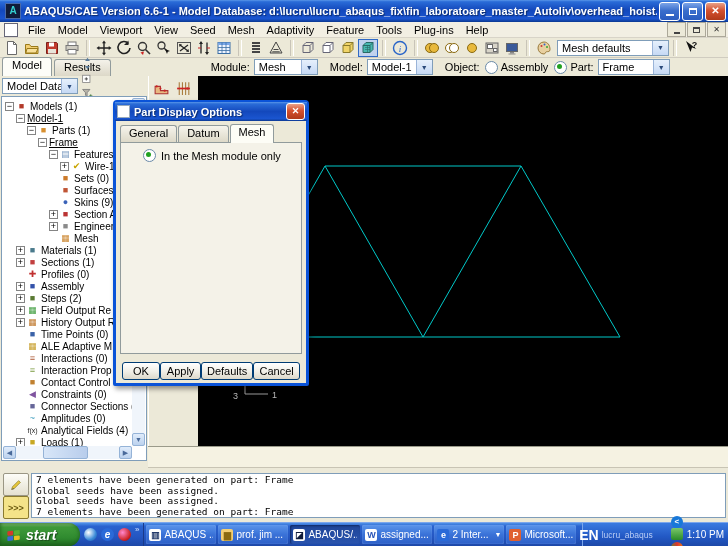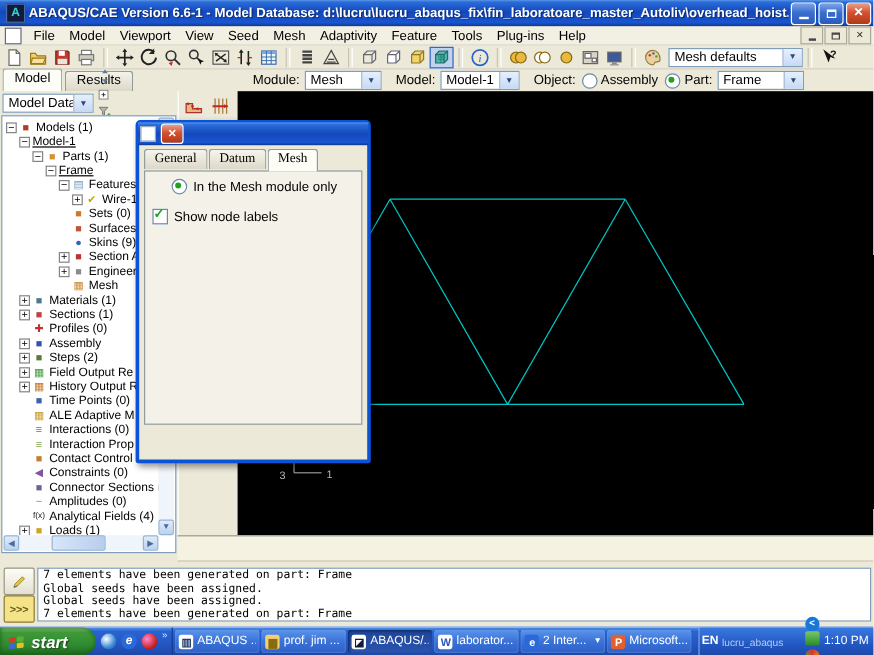--- a/index.html
+++ b/index.html
@@ -102,21 +102,21 @@
     box-shadow:2px 3px 5px rgba(0,0,0,.4);display:flex;flex-direction:column;}
   #dlg-title{height:19px;flex:none;display:flex;align-items:center;padding:0 2px;
     background:linear-gradient(180deg,#5a96e8 0%,#2a6cd8 10%,#1348bc 50%,#1a55d0 88%,#0b3890 100%);
     margin:-1px -1px 0 -1px;}
   #dlg-icon{width:11px;height:11px;background:#fff;border:1px solid #9ab;margin-right:4px;flex:none;}
   #dlg-title-text{color:#fff;font-weight:bold;font-size:11px;flex:1;white-space:nowrap;overflow:hidden;
     text-shadow:1px 1px 1px #0a2a6a;}
   #dlg-close{width:17px;height:15px;border:1px solid #fff;border-radius:3px;flex:none;
     background:linear-gradient(180deg,#e8a088,#d4502e 45%,#b03a1a);color:#fff;font-size:9px;
     font-weight:bold;display:flex;align-items:center;justify-content:center;line-height:1;}
-  #dlg-tabs{display:flex;align-items:flex-start;padding:3px 4px 0 4px;flex:none;font-family:Liberation Serif, serif;}
+  #dlg-tabs{display:flex;align-items:center;padding:3px 4px 0 4px;flex:none;}
   .dtab{padding:1px 8px;border:1px solid #919b9c;border-bottom:none;border-radius:3px 3px 0 0;
     background:linear-gradient(#f6f4ec,#ddd9c8);height:14px;margin-right:1px;font-size:11px;}
   .dtab.active{background:#fdfdf6;height:16px;position:relative;z-index:2;margin-bottom:-1px;}
   #dlg-pane{margin:0 4px;border:1px solid #919b9c;background:#f4f2e8;flex:none;height:212px;
     padding:6px 6px 0 6px;box-sizing:border-box;position:relative;z-index:1;}
   .drow{display:flex;align-items:center;margin-bottom:5px;}
   .drow.indent{margin-left:16px;}
   .xp-check{width:11px;height:11px;border:1px solid #6a8aa8;background:#fff;position:relative;
     flex:none;margin-right:5px;box-sizing:content-box;}
   .xp-check[data-checked="true"]::after{content:"✓";color:#1fa11f;font-weight:bold;font-size:11px;
@@ -146,21 +146,21 @@
     background:linear-gradient(180deg,#5a94ea,#3a72d8 50%,#2e61c8);box-shadow:inset 0 0 1px #9ab8f0;
     padding:0 3px;box-sizing:border-box;overflow:hidden;}
   .taskbtn.active{background:linear-gradient(180deg,#1e4598,#2a54ae);box-shadow:inset 1px 1px 2px #102a66;}
   .taskbtn .ticonbox{width:12px;height:12px;flex:none;margin-right:3px;font-size:9px;font-weight:bold;
     line-height:12px;text-align:center;border-radius:2px;}
   .taskbtn .tlbl{color:#fff;font-size:10px;white-space:nowrap;overflow:hidden;flex:1;}
   .taskbtn .tarrow{color:#fff;font-size:7px;flex:none;}
   #tray{flex:none;width:146px;display:flex;align-items:center;justify-content:flex-end;
     background:linear-gradient(180deg,#3a7ae0,#2258c4 60%,#1d48a8);border-left:1px solid #7ba6ec;
     padding:0 4px;box-sizing:border-box;}
-  #tray-lang{color:#fff;font-size:10px;font-weight:bold;margin-right:3px;}
+  #tray-lang{color:#fff;font-size:14px;font-weight:bold;margin-right:3px;}
   #tray-label{color:#b8ccf4;font-size:8.5px;margin-right:18px;white-space:nowrap;}
   .tray-icon{width:12px;height:12px;flex:none;margin-right:2px;}
   #tray-time{color:#fff;font-size:10px;margin-left:2px;white-space:nowrap;}
 </style>
 </head>
 <body>
 
 <div id="screen">
 
   <div id="titlebar">
@@ -641,37 +641,40 @@
         <div class="msgline">7 elements have been generated on part: Frame</div>
         <div class="msgline">Global seeds have been assigned.</div>
         <div class="msgline">Global seeds have been assigned.</div>
         <div class="msgline">7 elements have been generated on part: Frame</div>
       </div>
   </div>
 
   <div id="dialog">
     <div id="dlg-title">
       <span id="dlg-icon"></span>
+      <span id="dlg-title-text">Part Display Options</span>
       <span id="dlg-close">✕</span>
     </div>
     <div id="dlg-tabs">
         <span class="dtab">General</span>
         <span class="dtab">Datum</span>
         <span class="dtab active">Mesh</span>
       </div>
     <div id="dlg-pane">
       <div class="drow indent">
         <span class="xp-radio" data-selected="true"></span>
         <span class="dlabel">In the Mesh module only</span>
       </div>
-      <div class="drow gap">
-        <span class="xp-check" data-checked="true"></span>
-        <span class="dlabel">Show node labels</span>
-      </div>
     </div>
+    <div id="dlg-btns">
+        <span class="xp-btn">OK</span>
+        <span class="xp-btn">Apply</span>
+        <span class="xp-btn">Defaults</span>
+        <span class="xp-btn">Cancel</span>
+      </div>
   </div>
 
   <div id="taskbar">
     <div id="start-btn">
       <svg class="flag" viewBox="0 0 17 17" style="overflow:visible">
         <g transform="skewY(-6)">
             <rect x="1" y="5" width="6.5" height="5" rx="1" fill="#d43a2a"></rect>
             <rect x="8.5" y="5" width="6.5" height="5" rx="1" fill="#58b033"></rect>
             <rect x="1" y="11" width="6.5" height="5" rx="1" fill="#3a6ad8"></rect>
             <rect x="8.5" y="11" width="6.5" height="5" rx="1" fill="#e8c020"></rect>
@@ -693,21 +696,21 @@
         <span class="taskbtn">
           <span class="ticonbox" style="background: rgb(243, 207, 115); color: rgb(138, 106, 16);">▆</span>
           <span class="tlbl">prof. jim ...</span>
         </span>
         <span class="taskbtn active">
           <span class="ticonbox" style="background: rgb(255, 255, 255); color: rgb(16, 28, 58);">◪</span>
           <span class="tlbl">ABAQUS/...</span>
         </span>
         <span class="taskbtn">
           <span class="ticonbox" style="background: rgb(255, 255, 255); color: rgb(42, 85, 184);">W</span>
-          <span class="tlbl">laborator...</span>
+          <span class="tlbl">assigned...</span>
         </span>
         <span class="taskbtn">
           <span class="ticonbox" style="background: rgb(42, 106, 216); color: rgb(255, 255, 255);">e</span>
           <span class="tlbl">2 Inter...</span>
           <span class="tarrow">▼</span>
         </span>
         <span class="taskbtn">
           <span class="ticonbox" style="background: rgb(224, 96, 48); color: rgb(255, 255, 255);">P</span>
           <span class="tlbl">Microsoft...</span>
         </span>

